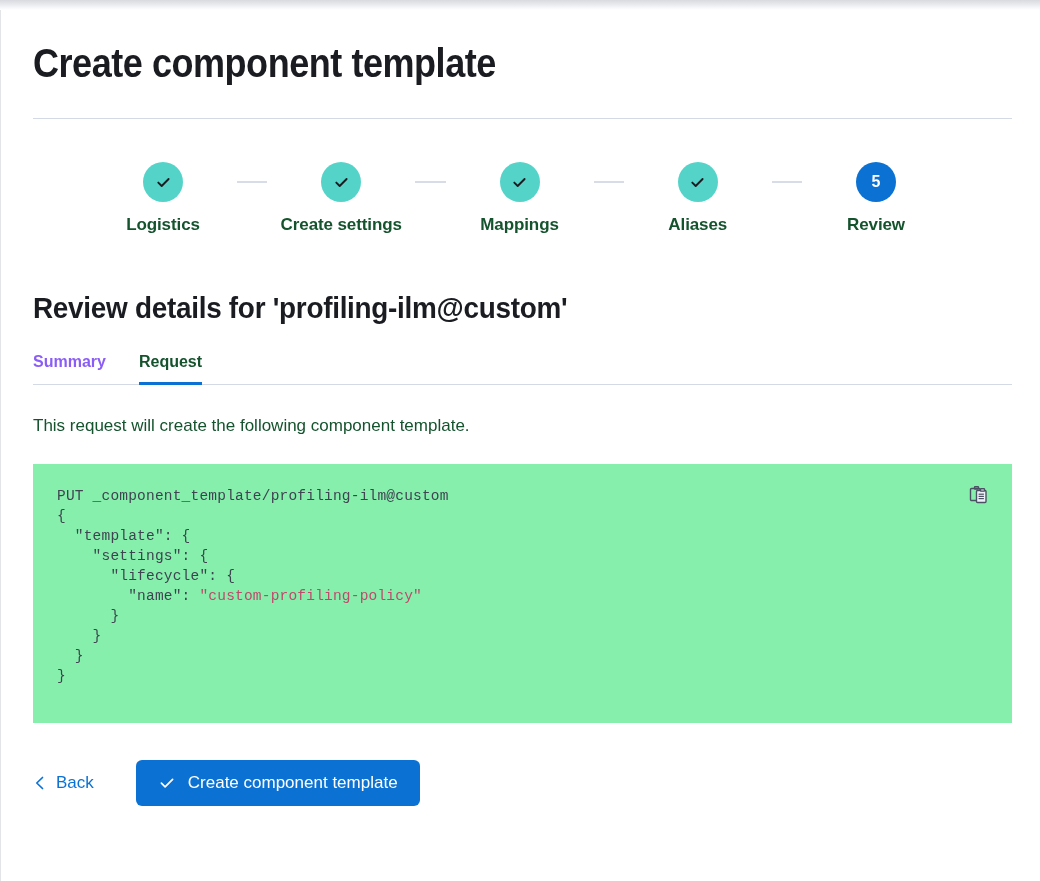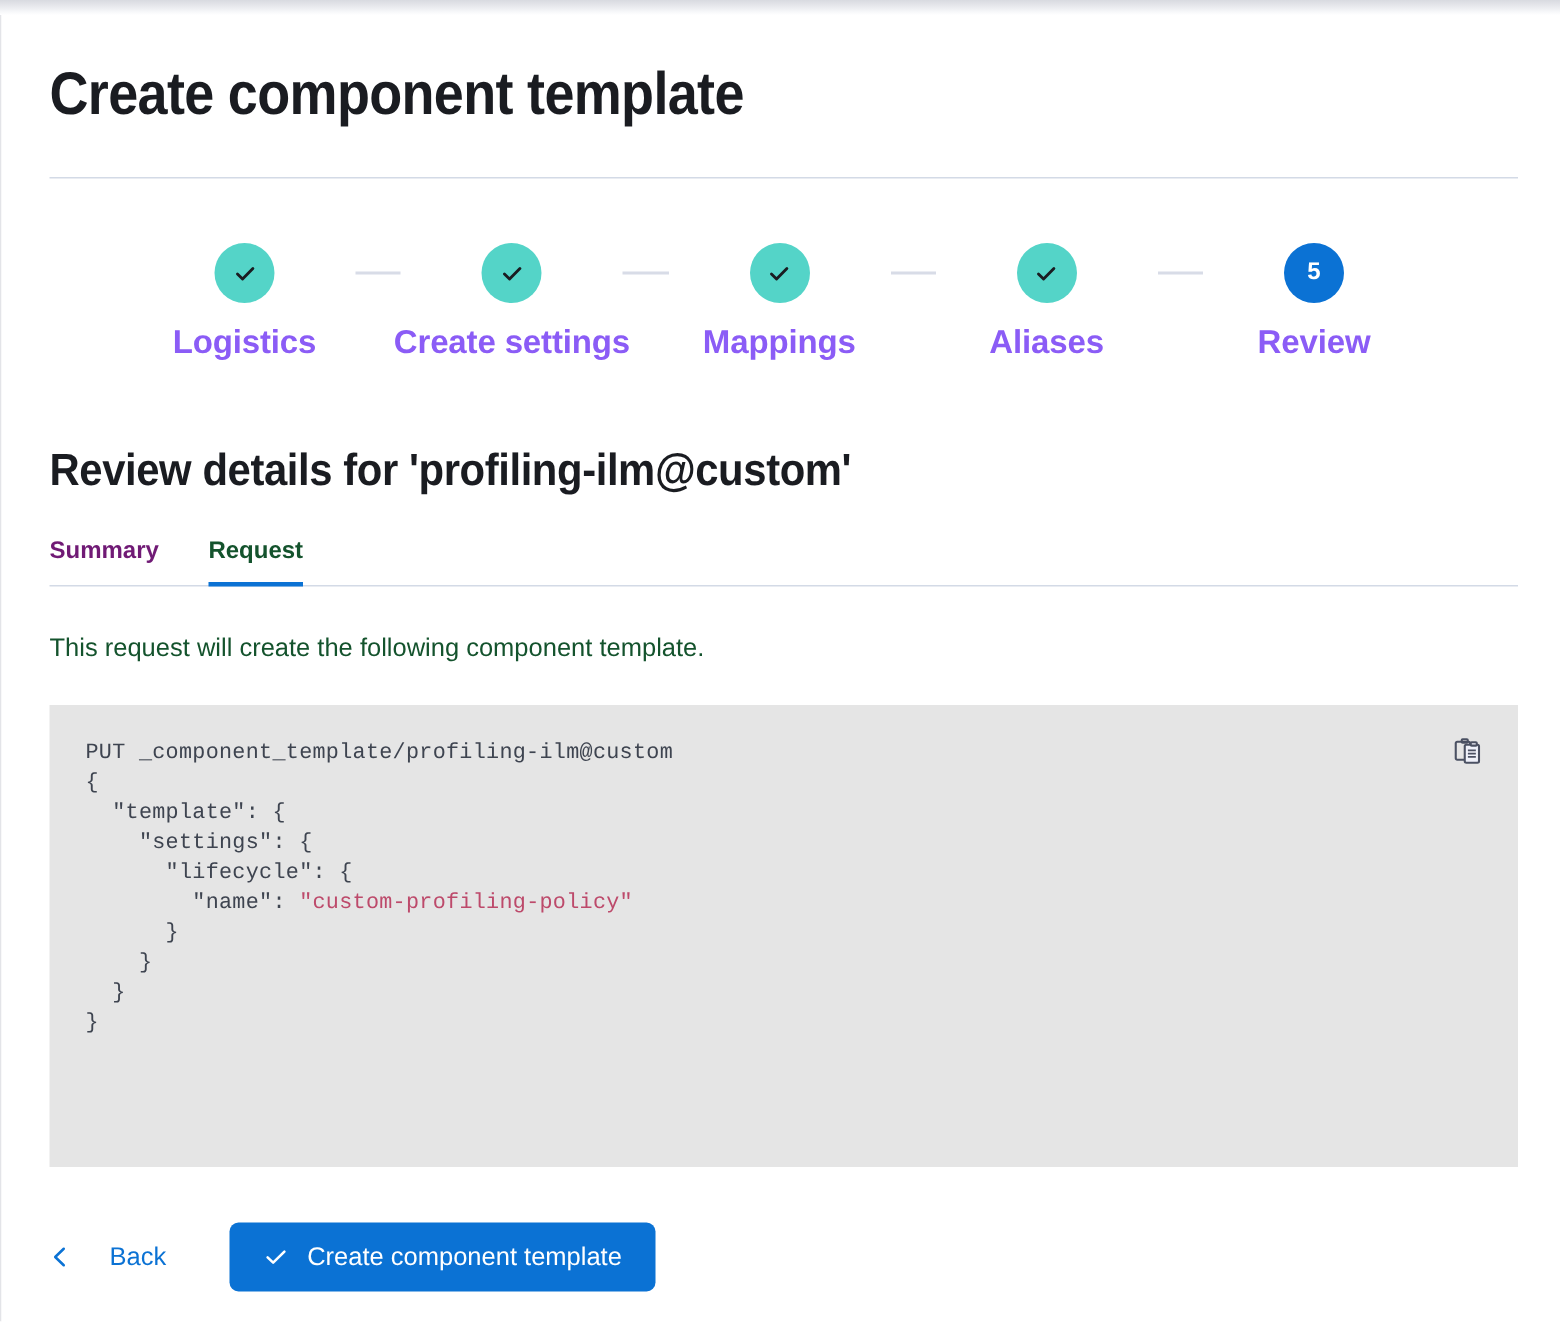--- a/index.html
+++ b/index.html
@@ -86,23 +86,23 @@
   .step-circle.current { background: #0b72d4; }
   .step-num {
     color: #ffffff;
     font-size: 16px;
     font-weight: 600;
     line-height: 1;
   }
   .check-svg { display: block; }
   .step-label {
     margin-top: 13px;
-    font-size: 22px;
+    font-size: 17px;
     font-weight: 700;
-    color: #8b5cf6;
+    color: #14532d;
     white-space: nowrap;
     letter-spacing: -0.1px;
   }
   .connector {
     flex: 1 1 auto;
     height: 2px;
     background: #d8dce7;
     margin-top: 19px;
   }
 
@@ -123,21 +123,21 @@
     align-items: flex-end;
     margin: 28px 0 0 0;
     border-bottom: 1px solid #d3dae6;
     position: relative;
   }
   .tab {
     font-size: 16px;
     font-weight: 700;
     padding: 0 0 11px 0;
     margin-right: 33px;
-    color: #701a75;
+    color: #8b5cf6;
     cursor: pointer;
     border-bottom: 3px solid transparent;
     margin-bottom: -1px;
     background: none;
     border-top: none; border-left: none; border-right: none;
     font-family: "Liberation Sans", sans-serif;
   }
   .tab.active {
     color: #14532d;
     border-bottom-color: #0b72d4;
@@ -147,23 +147,23 @@
   .desc {
     font-size: 17px;
     color: #14532d;
     margin: 29px 0 0 0;
     line-height: 1.4;
   }
 
   
   .code-wrap {
     position: relative;
-    background: #e5e5e5;
+    background: #86efac;
     margin: 26px 0 0 0;
-    height: 308px;
+    height: 259px;
     box-sizing: border-box;
     padding: 22px 24px;
     overflow: hidden;
   }
   pre.code {
     margin: 0;
     font-family: "Liberation Mono", "DejaVu Sans Mono", monospace;
     font-size: 14.5px;
     line-height: 20px;
     color: #3e4450;
@@ -188,21 +188,21 @@
 
   
   .footer {
     display: flex;
     align-items: center;
     margin: 37px 0 0 0;
   }
   .back-btn {
     display: flex;
     align-items: center;
-    gap: 26px;
+    gap: 9px;
     color: #0b72d4;
     font-size: 17px;
     font-weight: 400;
     cursor: pointer;
     background: none;
     border: none;
     padding: 0;
     font-family: "Liberation Sans", sans-serif;
   }
   .primary-btn {

